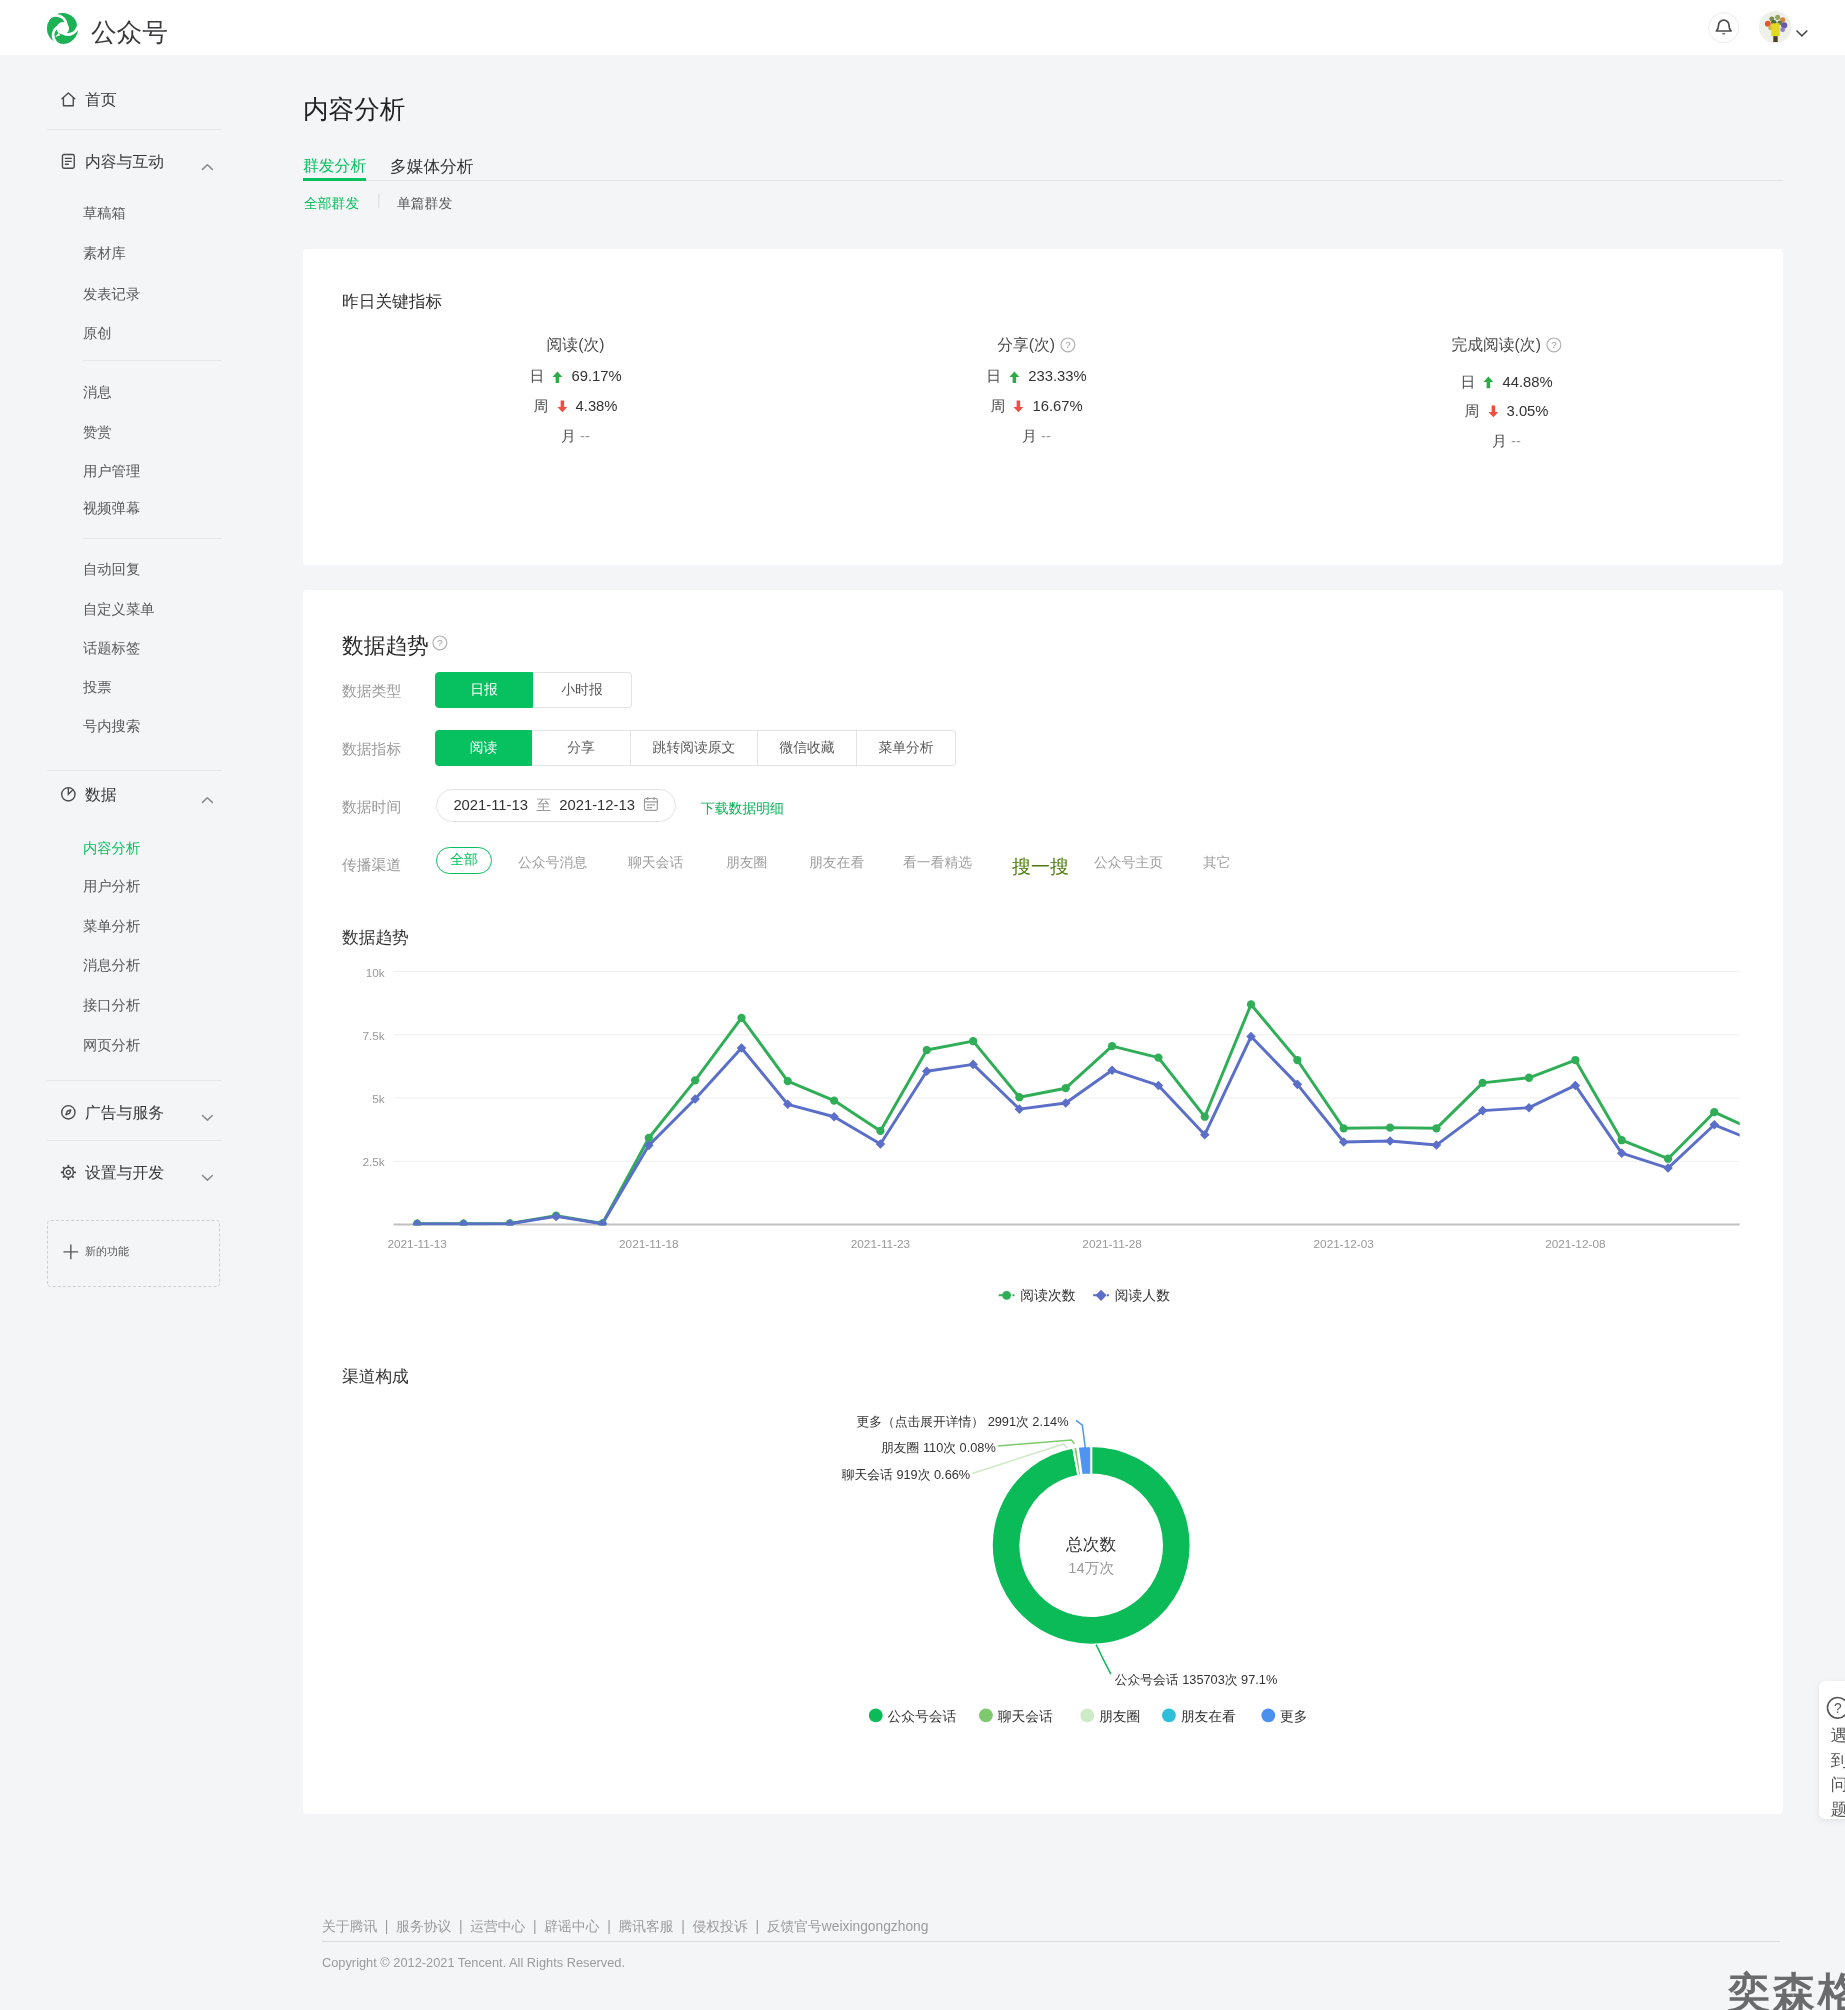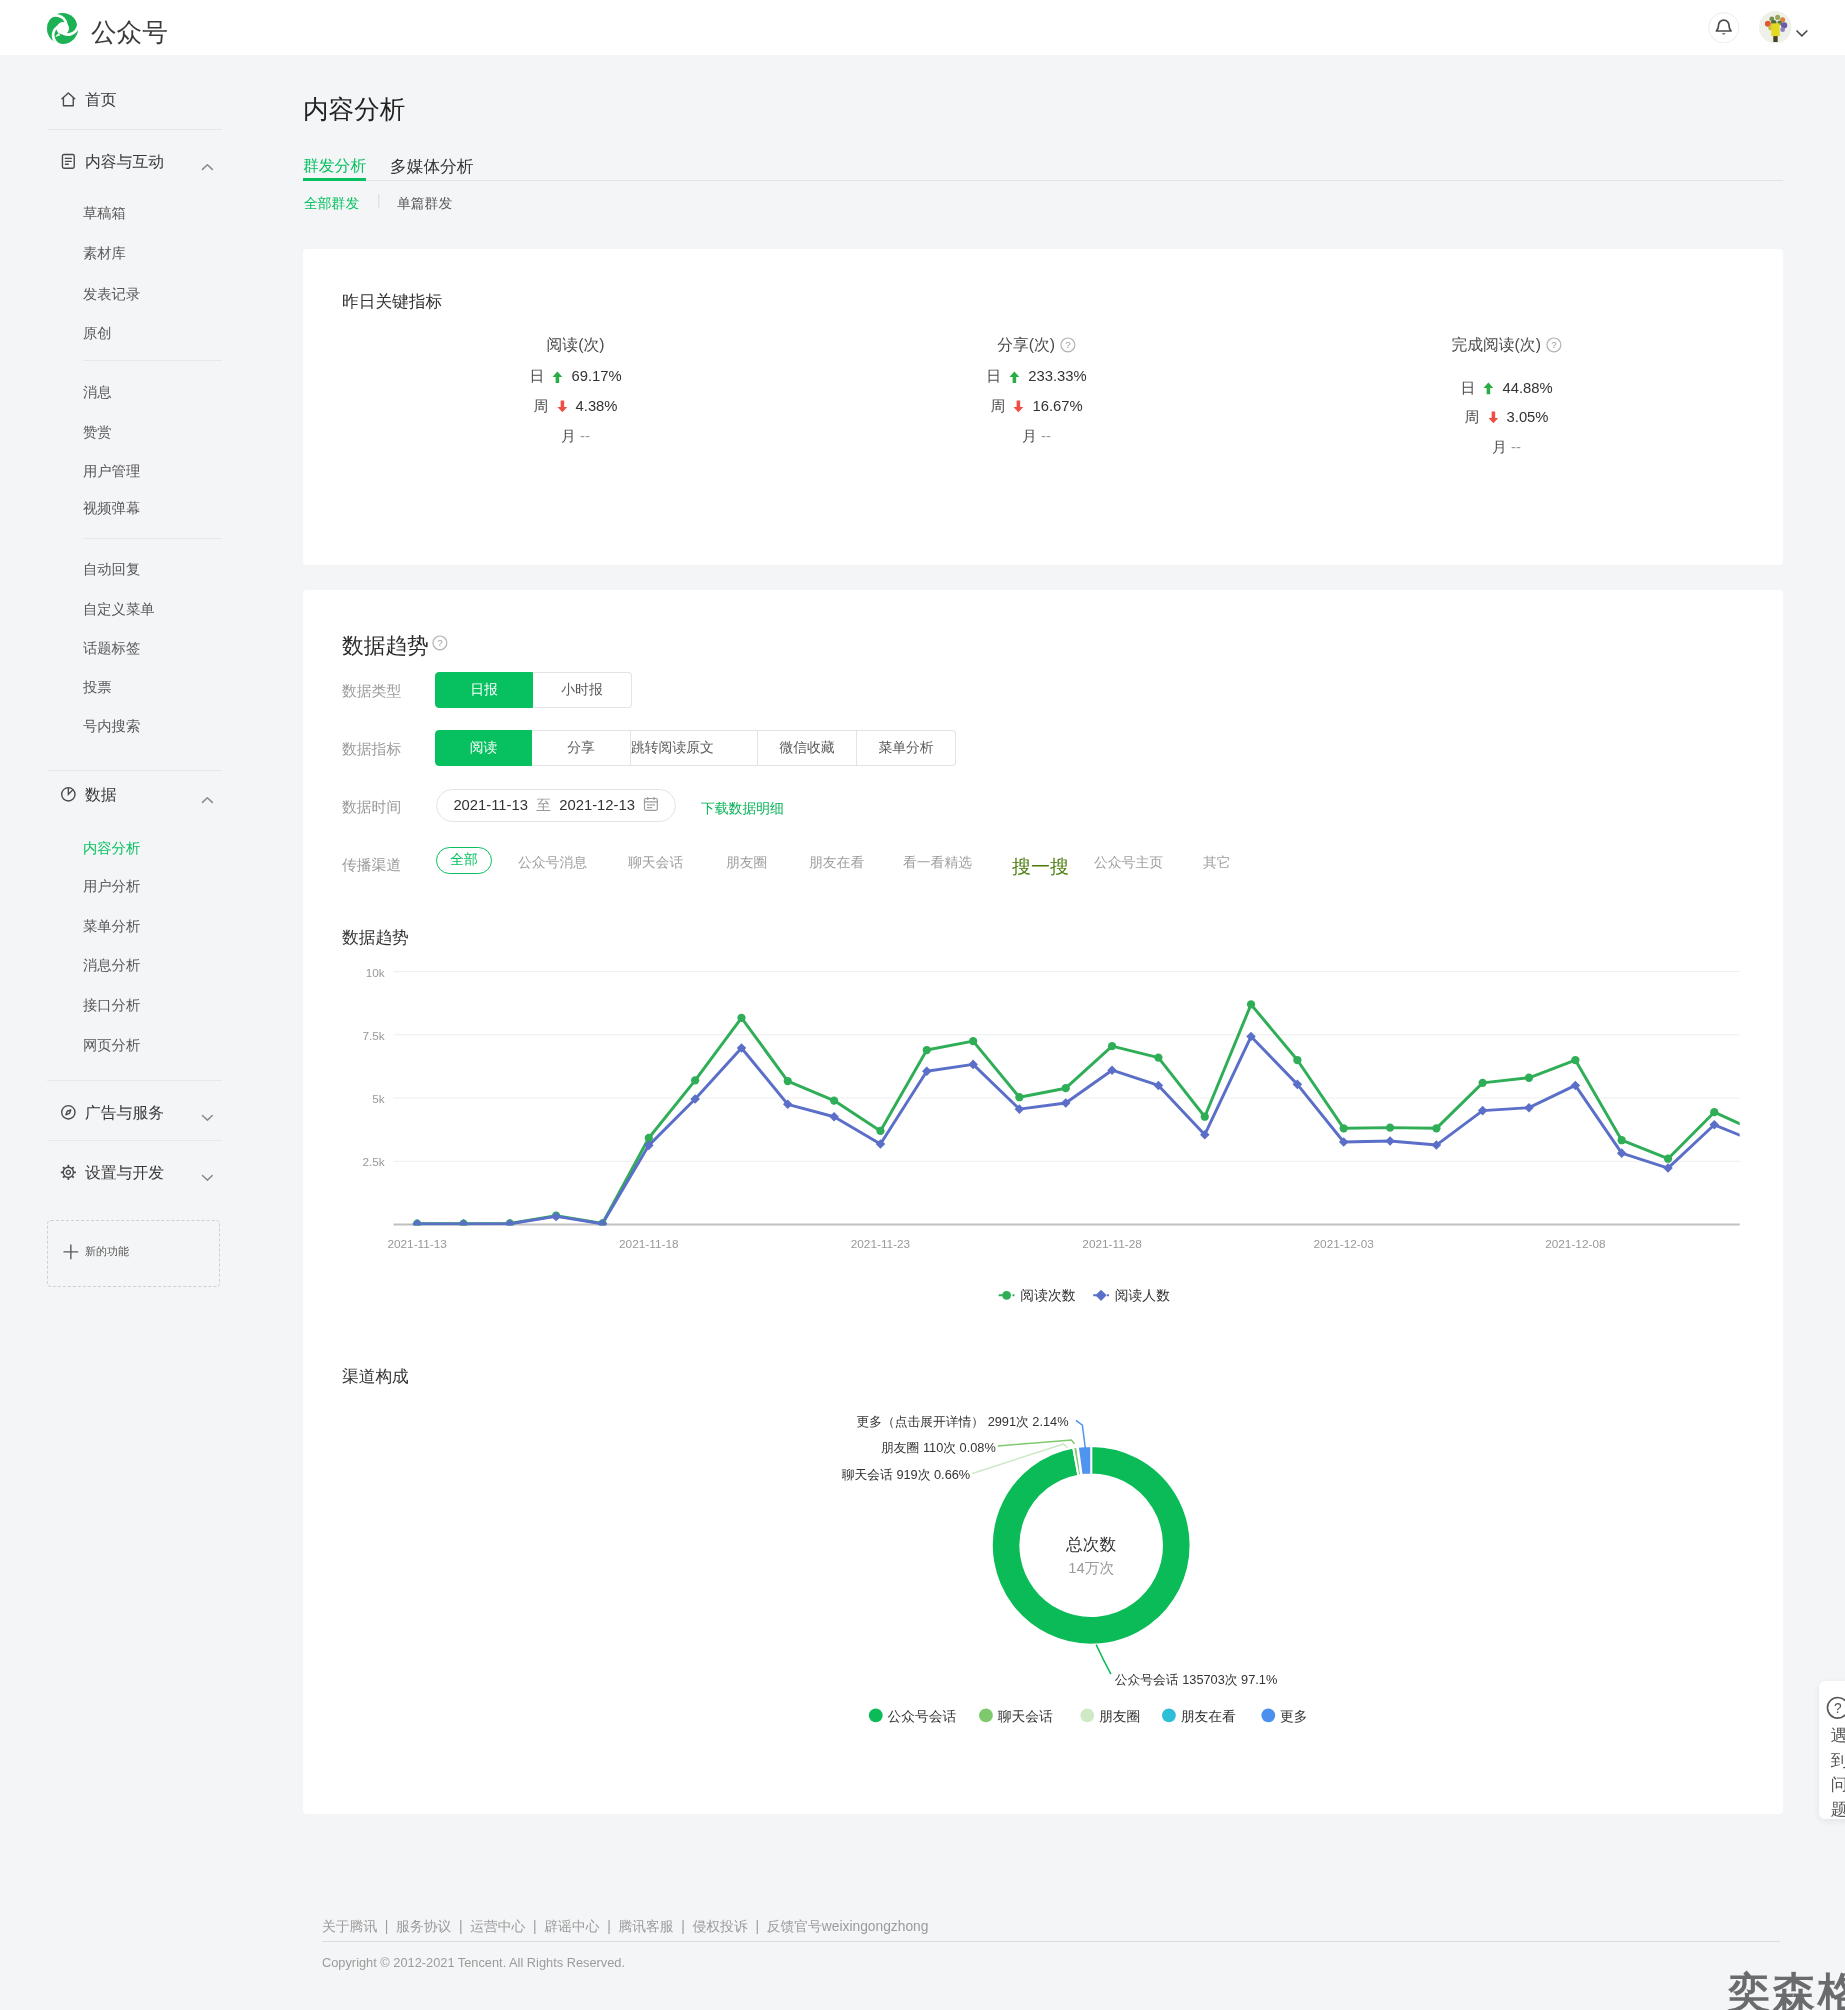--- a/index.html
+++ b/index.html
@@ -209,21 +209,21 @@
 <div style="font-size:14.8px;color:#4a4a4a;height:29.6px;line-height:29.6px">周&nbsp;&nbsp;<span style="display:inline-block;vertical-align:-2px"><svg width="10.8" height="12.8" viewBox="0 0 11 13">
           <path d="M5.5 12.5 L0.5 7 H3.7 V0.5 H7.3 V7 H10.5 Z" fill="#ef4f43"></path>
         </svg></span>&nbsp;&nbsp;<span style="color:#333">16.67%</span></div>
 <div style="font-size:14.8px;color:#4a4a4a;height:29.6px;line-height:29.6px">月 <span style="color:#999">--</span></div>
 </div>
 <div style="position:absolute;left:1280px;top:335px;width:453px;text-align:center">
 <div style="font-size:15.8px;color:#4a4a4a;height:23.6px">完成阅读(次)<span style="display:inline-block;vertical-align:-3px;margin-left:4.9px"><svg width="15.8" height="15.8" viewBox="0 0 16 16" fill="none" style="font-size:16px">
           <circle cx="8" cy="8" r="7" stroke="#b2b2b2" stroke-width="1.2"></circle>
           <text x="8" y="11.4" text-anchor="middle" font-size="10" fill="#9a9a9a" font-family="Liberation Sans,sans-serif">?</text>
         </svg></span></div>
-<div style="font-size:14.8px;color:#4a4a4a;height:29.6px;line-height:29.6px;margin-top:15px">日&nbsp;&nbsp;<span style="display:inline-block;vertical-align:-2px"><svg width="10.8" height="12.8" viewBox="0 0 11 13">
+<div style="font-size:14.8px;color:#4a4a4a;height:29.6px;line-height:29.6px;margin-top:9px">日&nbsp;&nbsp;<span style="display:inline-block;vertical-align:-2px"><svg width="10.8" height="12.8" viewBox="0 0 11 13">
           <path d="M5.5 0.5 L10.5 6 H7.3 V12.5 H3.7 V6 H0.5 Z" fill="#2bac44"></path>
         </svg></span>&nbsp;&nbsp;<span style="color:#333">44.88%</span></div>
 <div style="font-size:14.8px;color:#4a4a4a;height:29.6px;line-height:29.6px">周&nbsp;&nbsp;<span style="display:inline-block;vertical-align:-2px"><svg width="10.8" height="12.8" viewBox="0 0 11 13">
           <path d="M5.5 12.5 L0.5 7 H3.7 V0.5 H7.3 V7 H10.5 Z" fill="#ef4f43"></path>
         </svg></span>&nbsp;&nbsp;<span style="color:#333">3.05%</span></div>
 <div style="font-size:14.8px;color:#4a4a4a;height:29.6px;line-height:29.6px">月 <span style="color:#999">--</span></div>
 </div>
 
 <div style="position:absolute;left:303px;top:590px;width:1480px;height:1224px;background:#fff;border-radius:3.9px"></div>
 <div style="position:absolute;left:342px;top:631px;font-size:21.7px;color:#2b2b2b">数据趋势</div>
@@ -233,21 +233,21 @@
     </svg></span>
 <div style="position:absolute;left:342px;top:682px;font-size:14.8px;color:#9a9a9a">数据类型</div>
 <div style="position:absolute;left:435px;top:672px;height:36px;display:flex">
     <div style="width:98px;background:#07c160;color:#fff;border:1px solid #07c160;border-radius:3.9px 0 0 3.9px;box-sizing:border-box;height:36px;line-height:34px;font-size:13.8px;text-align:center">日报</div>
     <div style="width:99px;background:#fff;color:#595959;border:1px solid #e3e3e3;border-left:none;border-radius:0 3.9px 3.9px 0;box-sizing:border-box;height:36px;line-height:34px;font-size:13.8px;text-align:center">小时报</div>
   </div>
 <div style="position:absolute;left:342px;top:740px;font-size:14.8px;color:#9a9a9a">数据指标</div>
 <div style="position:absolute;left:435px;top:730px;height:52px;display:flex">
     <div style="width:97px;background:#07c160;color:#fff;border:1px solid #07c160;border-radius:3.9px 0 0 3.9px;box-sizing:border-box;height:36px;line-height:34px;font-size:13.8px;text-align:center">阅读</div>
     <div style="width:99px;background:#fff;color:#595959;border:1px solid #e3e3e3;border-left:none;box-sizing:border-box;height:36px;line-height:34px;font-size:13.8px;text-align:center">分享</div>
-    <div style="width:127px;background:#fff;color:#595959;border:1px solid #e3e3e3;border-left:none;box-sizing:border-box;height:36px;line-height:34px;font-size:13.8px;text-align:left">跳转阅读原文</div>
+    <div style="width:127px;background:#fff;color:#595959;border:1px solid #e3e3e3;border-left:none;box-sizing:border-box;height:36px;line-height:34px;font-size:13.8px;text-align:center">跳转阅读原文</div>
     <div style="width:99px;background:#fff;color:#595959;border:1px solid #e3e3e3;border-left:none;box-sizing:border-box;height:36px;line-height:34px;font-size:13.8px;text-align:center">微信收藏</div>
     <div style="width:99px;background:#fff;color:#595959;border:1px solid #e3e3e3;border-left:none;border-radius:0 3.9px 3.9px 0;box-sizing:border-box;height:36px;line-height:34px;font-size:13.8px;text-align:center">菜单分析</div>
   </div>
 <div style="position:absolute;left:342px;top:798px;font-size:14.8px;color:#9a9a9a">数据时间</div>
 <div style="position:absolute;left:436px;top:789px;width:240px;height:33px;border:1px solid #e3e3e3;border-radius:16.7px;background:#fff;box-sizing:border-box;line-height:31.5px;font-size:14.8px;text-align:center"><span style="color:#333">2021-11-13</span><span style="color:#9a9a9a">&nbsp; 至 &nbsp;</span><span style="color:#333">2021-12-13</span><span style="display:inline-block;vertical-align:-2px;margin-left:7.9px"><svg width="15.8" height="15.8" viewBox="0 0 16 16" fill="none" stroke="#9a9a9a" stroke-width="1.2">
         <rect x="1.5" y="2.5" width="13" height="12" rx="1.5"></rect>
         <path d="M1.5 6 H14.5 M4.8 1 V4 M11.2 1 V4"></path>
         <path d="M4.5 9 H6 M7.2 9 H8.8 M10 9 H11.5 M4.5 11.8 H6 M7.2 11.8 H8.8" stroke-linecap="round"></path>
       </svg></span></div>
 <div style="position:absolute;left:701px;top:800px;font-size:13.8px;color:#07b356">下载数据明细</div>

